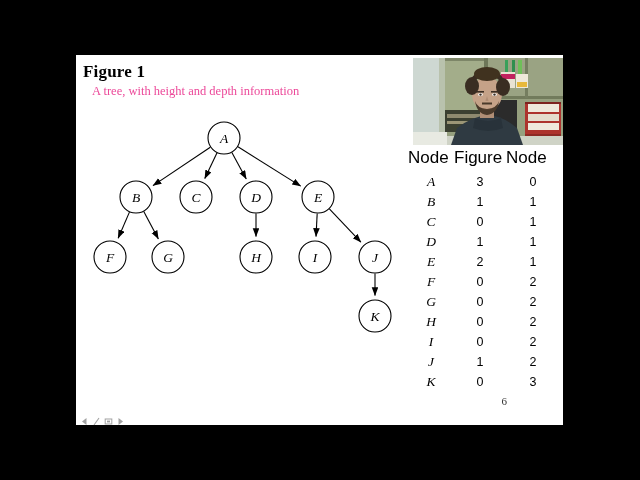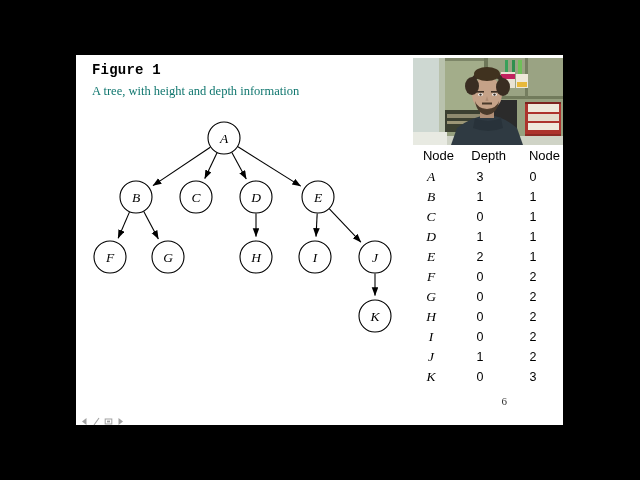--- a/index.html
+++ b/index.html
@@ -24,35 +24,35 @@
   #slide {
     position: absolute;
     left: 76px;
     top: 55px;
     width: 487px;
     height: 370px;
     background: #ffffff;
   }
   #slide-title {
     position: absolute;
-    left: 16px;
+    left: 7px;
     top: 7px;
-    font-family: Liberation Mono, monospace;
+    font-family: Liberation Serif, serif;
     font-weight: bold;
-    font-size: 14px;
+    font-size: 17px;
     color: #000000;
     letter-spacing: 0.2px;
   }
   #slide-subtitle {
     position: absolute;
     left: 16px;
     top: 29px;
     font-family: "Liberation Serif", serif;
     font-size: 12.5px;
-    color: #0f766e;
+    color: #ec4899;
   }
 
   
   #tree-figure {
     position: absolute;
     left: 0px;
     top: 60px;
     width: 340px;
     height: 300px;
   }
@@ -64,25 +64,25 @@
     left: 332px;
     top: 93px;
     width: 152px;
   }
   #info-table table {
     border-collapse: collapse;
     width: 152px;
   }
   #info-table th {
     font-family: "Liberation Sans", sans-serif;
-    font-size: 13px;
+    font-size: 17px;
     font-weight: normal;
     color: #000000;
     padding: 0 0 4px 0;
-    text-align: right;
+    text-align: left;
   }
   #info-table td {
     font-size: 12.5px;
     color: #000000;
     text-align: center;
     height: 20px;
     padding: 0;
     line-height: 20px;
   }
   #info-table td.node-cell {
@@ -213,21 +213,21 @@
             </g>
           </g>
       </svg>
     </div>
 
     <div id="info-table">
       <table>
         <thead>
           <tr>
             <th class="col-node">Node</th>
-            <th class="col-height">Depth</th>
+            <th class="col-height">Figure</th>
             <th class="col-depth">Node</th>
           </tr>
         </thead>
         <tbody id="table-body">
             <tr>
               <td class="node-cell">A</td>
               <td class="num-cell">3</td>
               <td class="num-cell">0</td>
             </tr>
             <tr>

